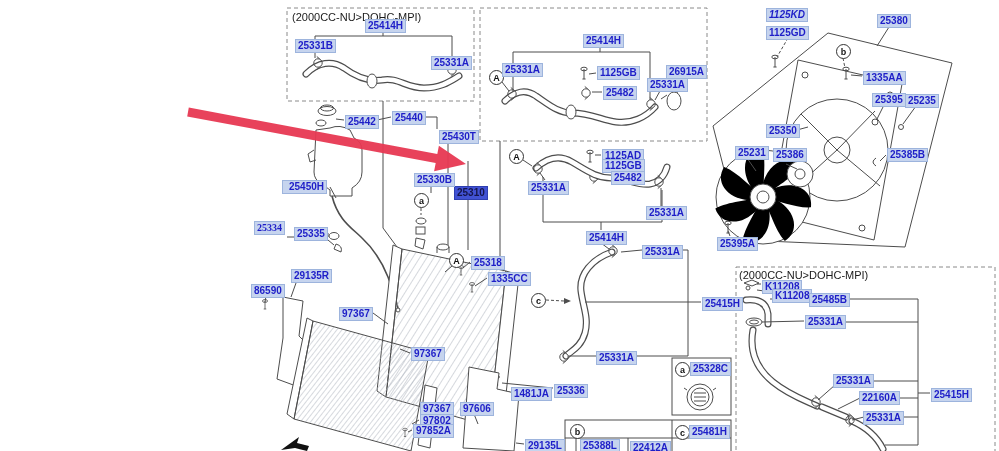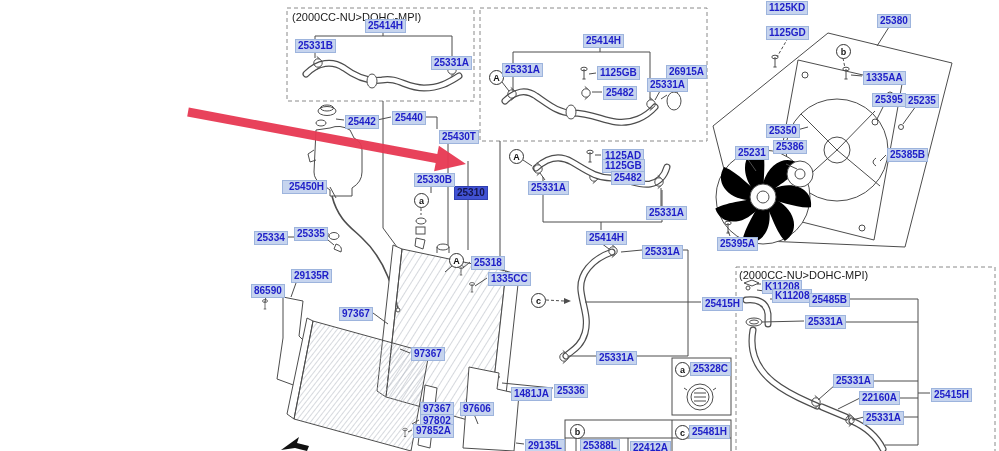--- a/index.html
+++ b/index.html
@@ -303,38 +303,38 @@
     <div class="gtitle" style="left: 739px; top: 269px;">(2000CC-NU&gt;DOHC-MPI)</div>
     <div class="plabel" style="left: 365px; top: 19px;">25414H</div>
     <div class="plabel" style="left: 295px; top: 39px;">25331B</div>
     <div class="plabel" style="left: 431px; top: 56px;">25331A</div>
     <div class="plabel" style="left: 583px; top: 34px;">25414H</div>
     <div class="plabel" style="left: 502px; top: 63px;">25331A</div>
     <div class="plabel" style="left: 597px; top: 66px;">1125GB</div>
     <div class="plabel" style="left: 666px; top: 65px;">26915A</div>
     <div class="plabel" style="left: 603px; top: 86px;">25482</div>
     <div class="plabel" style="left: 647px; top: 78px;">25331A</div>
-    <div class="plabel" style="left: 766px; top: 1px;">1125KD</div>
+    <div class="plabel" style="left: 766px; top: 8px; font-style: italic;">1125KD</div>
     <div class="plabel" style="left: 766px; top: 26px;">1125GD</div>
     <div class="plabel" style="left: 877px; top: 14px;">25380</div>
     <div class="plabel" style="left: 863px; top: 71px;">1335AA</div>
     <div class="plabel" style="left: 872px; top: 93px;">25395</div>
     <div class="plabel" style="left: 905px; top: 94px;">25235</div>
     <div class="plabel" style="left: 766px; top: 124px;">25350</div>
     <div class="plabel" style="left: 735px; top: 146px;">25231</div>
-    <div class="plabel" style="left: 773px; top: 140px;">25386</div>
+    <div class="plabel" style="left: 773px; top: 148px;">25386</div>
     <div class="plabel" style="left: 887px; top: 148px;">25385B</div>
     <div class="plabel" style="left: 717px; top: 237px;">25395A</div>
     <div class="plabel" style="left: 345px; top: 115px;">25442</div>
     <div class="plabel" style="left: 392px; top: 111px;">25440</div>
     <div class="plabel" style="left: 439px; top: 130px;">25430T</div>
     <div class="plabel sel" style="left: 454px; top: 146px; margin-top: 40px;">25310</div>
     <div class="plabel" style="left: 414px; top: 173px;">25330B</div>
     <div class="plabel" style="left: 282px; top: 180px; padding-left: 6px;">25450H</div>
-    <div class="plabel" style="left: 254px; top: 231px;">25334</div>
+    <div class="plabel" style="left: 254px; top: 221px; font-family: Liberation Serif, serif;">25334</div>
     <div class="plabel" style="left: 294px; top: 227px;">25335</div>
     <div class="plabel" style="left: 278px; top: 269px; margin-left: 13px;">29135R</div>
     <div class="plabel" style="left: 251px; top: 284px;">86590</div>
     <div class="plabel" style="left: 339px; top: 307px;">97367</div>
     <div class="plabel" style="left: 411px; top: 347px;">97367</div>
     <div class="plabel" style="left: 471px; top: 256px;">25318</div>
     <div class="plabel" style="left: 488px; top: 272px;">1335CC</div>
     <div class="plabel" style="left: 602px; top: 149px;">1125AD</div>
     <div class="plabel" style="left: 602px; top: 159px;">1125GB</div>
     <div class="plabel" style="left: 611px; top: 171px;">25482</div>

